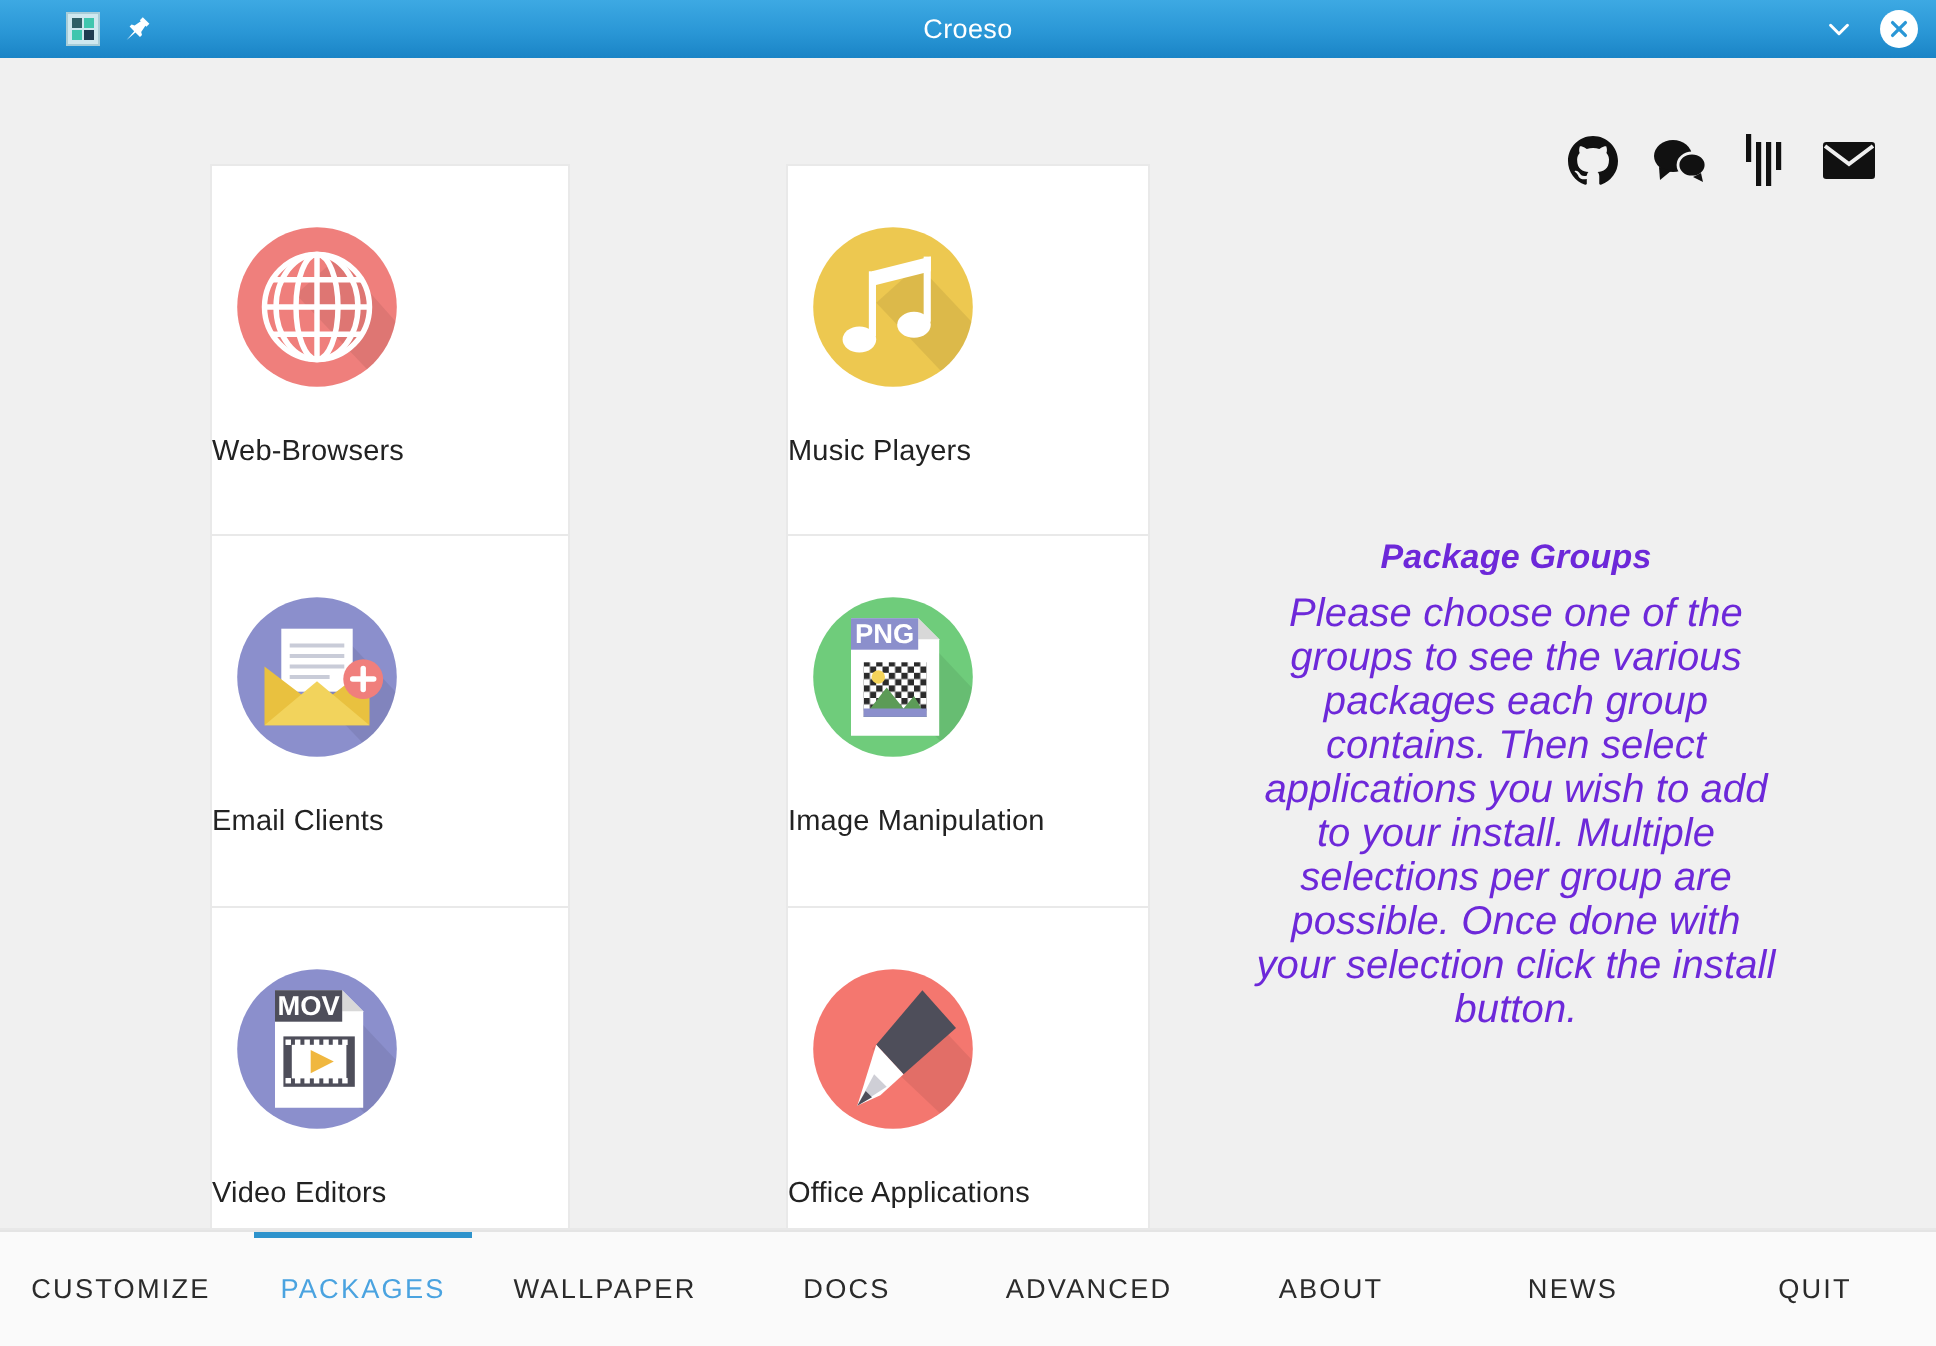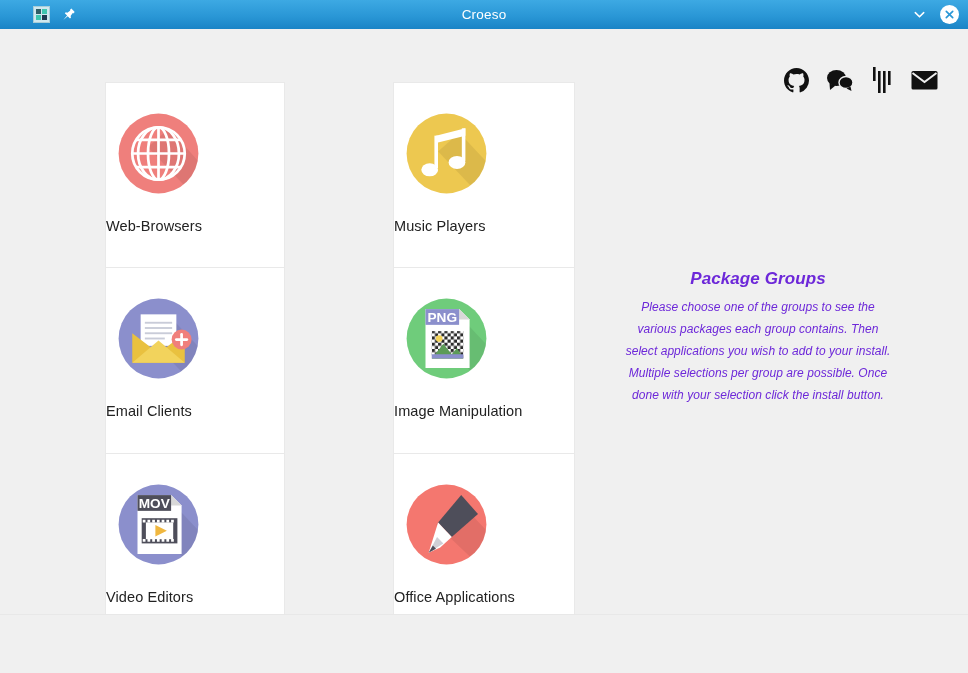--- a/index.html
+++ b/index.html
@@ -117,21 +117,21 @@
     color: #6d28d9;
     font-style: italic;
   }
   .info-title {
     font-size: 17px;
     font-weight: bold;
     margin-bottom: 7px;
     letter-spacing: .1px;
   }
   .info-body {
-    font-size: 12px;
+    font-size: 20px;
     line-height: 22px;
     letter-spacing: .05px;
   }
 
   
   .install-btn {
     position: absolute;
     left: 745px; top: 566px;
     width: 214px; height: 33px;
     background: #dcdcdc;
@@ -434,14 +434,24 @@
     <div class="info-panel">
       <div class="info-title">Package Groups</div>
       <div class="info-body">Please choose one of the groups to see the various packages each group contains. Then select applications you wish to add to your install. Multiple selections per group are possible. Once done with your selection click the install button.</div>
     </div>
 
 
   </div>
 
   <div class="content-bottom-rule"></div>
 
+  <div class="tabbar">
+    <div class="tab">CUSTOMIZE</div>
+    <div class="tab active">PACKAGES</div>
+    <div class="tab">WALLPAPER</div>
+    <div class="tab">DOCS</div>
+    <div class="tab">ADVANCED</div>
+    <div class="tab">ABOUT</div>
+    <div class="tab">NEWS</div>
+    <div class="tab">QUIT</div>
+  </div>
 
 </div>
 
 </body></html>

